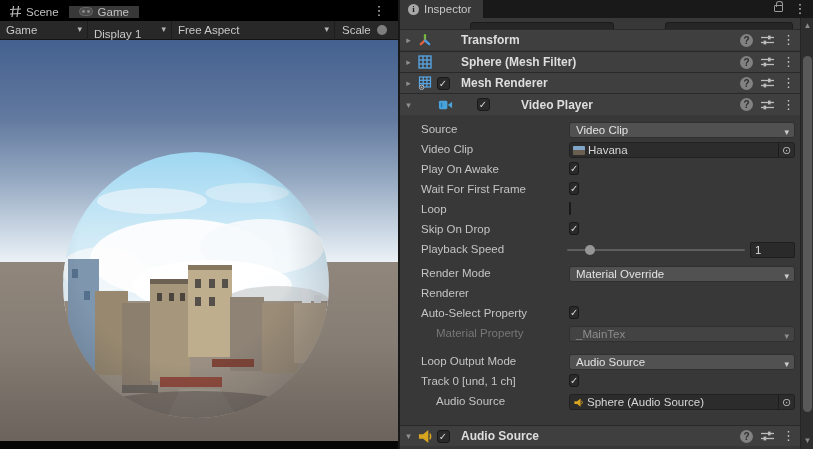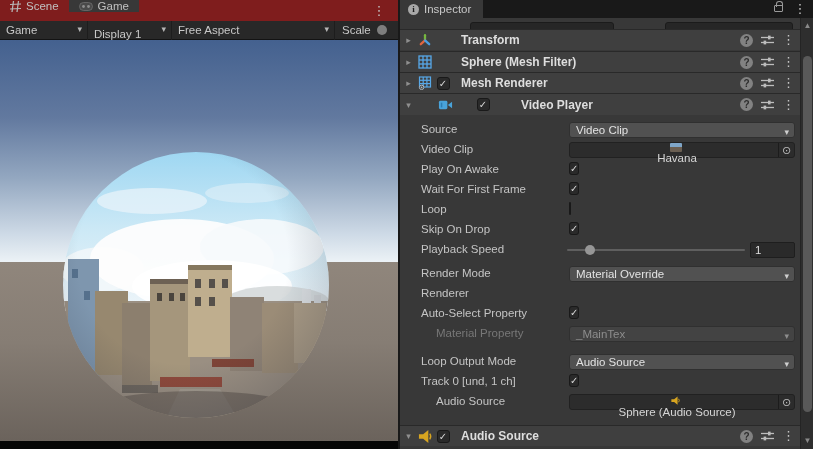--- a/index.html
+++ b/index.html
@@ -2,21 +2,21 @@
 <html><head>
 <meta charset="utf-8">
 <style>
   * { margin:0; padding:0; box-sizing:border-box; }
   html,body { background:#111; }
   body { font-family:"Liberation Sans","DejaVu Sans",sans-serif; }
   #app { position:relative; width:813px; height:449px; background:#191919; overflow:hidden; font-size:11.5px; color:#c4c4c4; }
 
   
   .game-panel { position:absolute; left:0; top:0; width:398px; height:449px; background:#191919; }
-  .gp-tabbar { position:absolute; left:0; top:0; width:398px; height:23px; background:#7f1d1d; display:flex; align-items:flex-start; }
+  .gp-tabbar { position:absolute; left:0; top:0; width:398px; height:23px; background:#000000; display:flex; align-items:center; }
   .tab { display:flex; align-items:center; gap:5px; padding:0 10px; color:#c0c0c0; }
   .tab.active { background:#383838; }
   .gp-kebab { position:absolute; right:12px; top:3px; width:14px; height:16px; color:#c4c4c4; text-align:center; }
   .kebab::before { content:"\22EE"; font-size:13px; line-height:16px; }
 
   .gp-toolbar { position:absolute; left:0; top:21px; width:398px; height:19px; background:#282828; border-bottom:1px solid #131313; display:flex; align-items:center; color:#c8c8c8; }
   .tb-dd { position:relative; height:19px; display:flex; align-items:center; padding:0 18px 0 6px; border-right:1px solid #1d1d1d; }
   .tb-dd.w1{ width:88px; } .tb-dd.w2{ width:84px;align-items:flex-end; } .tb-dd.w3{ width:163px; }
   .caret { position:absolute; right:5px; top:3px; color:#b5b5b5; font-size:9px; }
   .caret::before { content:"\25BE"; }
@@ -65,21 +65,21 @@
   .plabel { position:absolute; left:21px; top:3px; color:#c4c4c4; }
   .plabel.indent { left:36px; }
   .plabel.dim { color:#777777;text-align:right; }
   .pvalue { position:absolute; left:169px; top:2px; width:226px; height:16px; }
 
   .dropdown { position:relative; width:100%; height:16px; background:#515151; border:1px solid #303030; border-radius:3px; padding:0 16px 0 6px; color:#e2e2e2; line-height:14px; }
   .dropdown .caret{ top:2px; color:#cfcfcf; }
   .dropdown.disabled { background:#434343; color:#8d8d8d; }
   .dropdown.disabled .caret{ color:#8d8d8d; }
 
-  .objfield { position:relative; width:100%; height:16px; background:#2c2c2c; border:1px solid #212121; border-radius:3px; display:flex; align-items:center; padding:0 18px 0 8px; color:#d6d6d6;flex-direction:column; }
+  .objfield { position:relative; width:100%; height:16px; background:#2c2c2c; border:1px solid #212121; border-radius:3px; display:flex; align-items:center; padding:0 18px 0 3px; color:#d6d6d6; }
   .objfield .of-icon { margin-right:3px; display:flex; align-items:center; }
   .picker { position:absolute; right:0; top:0; width:16px; height:14px; border-left:1px solid #1c1c1c; color:#bdbdbd; font-size:11px; text-align:center; line-height:14px; }
   .picker::before{ content:"\2299"; }
   .film-thumb { width:12px; height:9px; border-radius:1px; background:linear-gradient(#7fa6c8 0 45%, #6b5f52 45% 100%); }
 
   .slider-track { position:absolute; left:-2px; top:7px; width:178px; height:2px; background:#5f5f5f; border-radius:1px; }
   .slider-knob { position:absolute; left:16px; top:3px; width:10px; height:10px; border-radius:50%; background:#969696; }
   .numbox { position:absolute; right:0; top:0; width:45px; height:16px; background:#2a2a2a; border:1px solid #1e1e1e; border-radius:2px; color:#dddddd; padding:0 4px; line-height:14px; }
 
   

